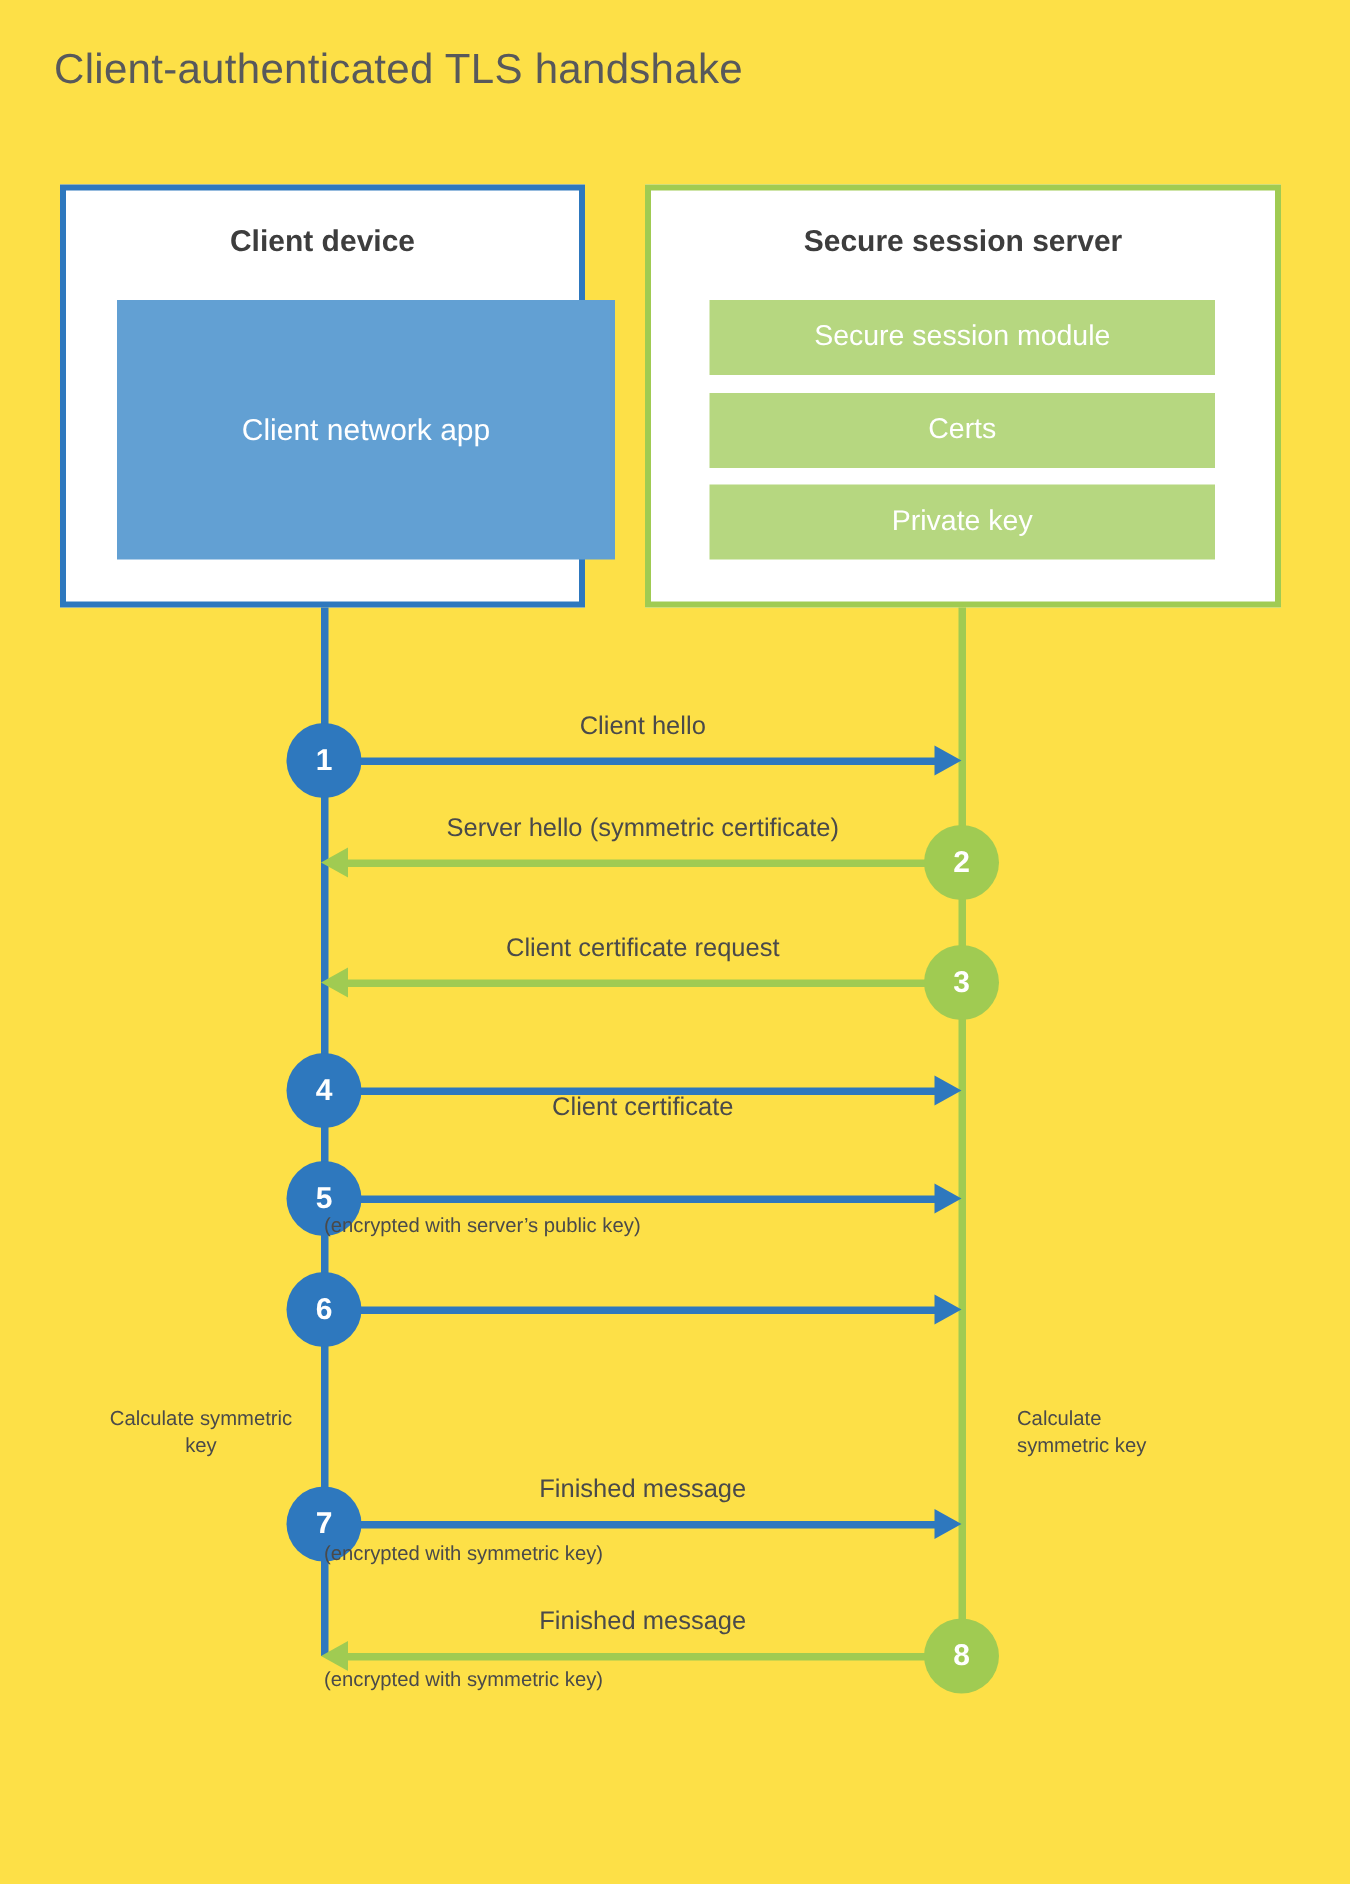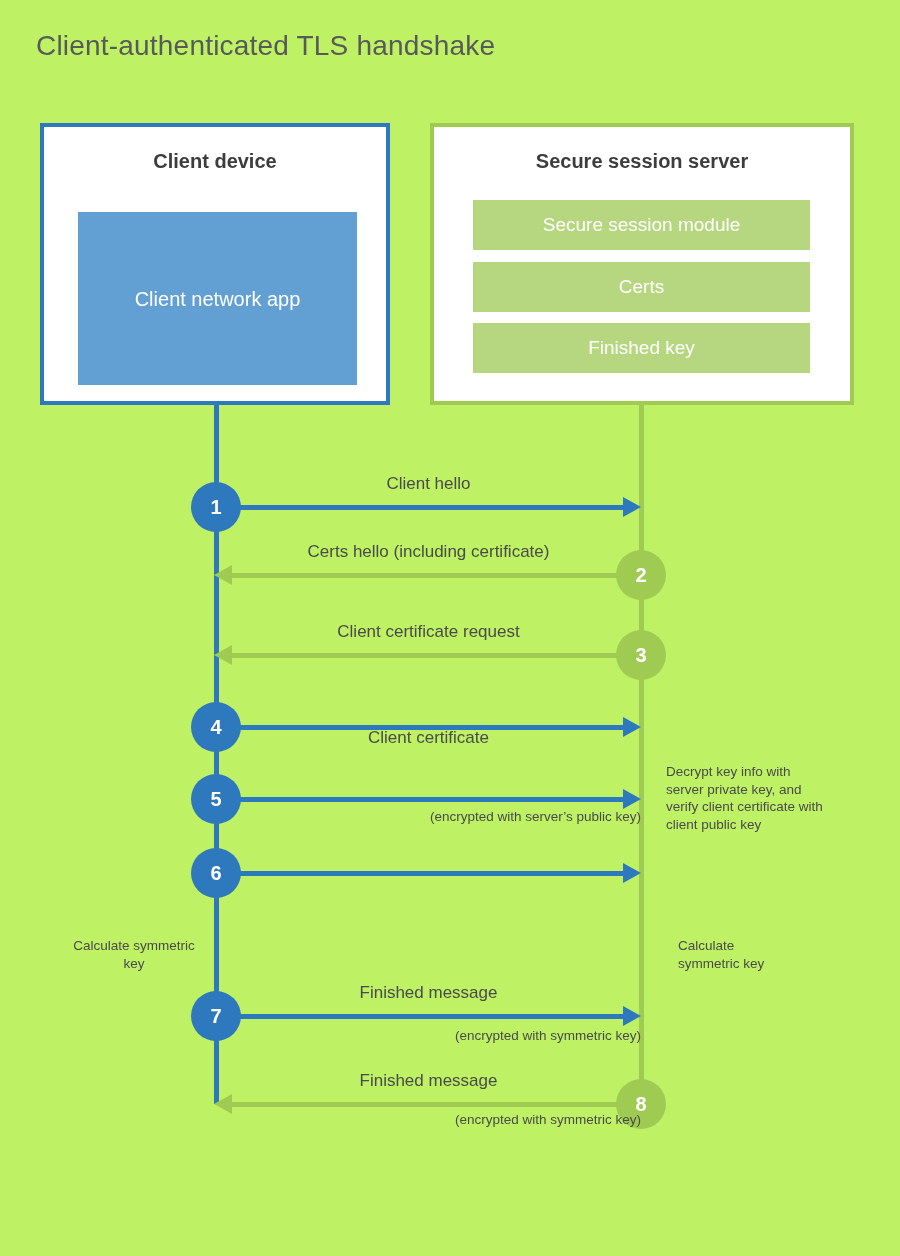--- a/index.html
+++ b/index.html
@@ -6,37 +6,37 @@
     --blue:#2e78be;
     --blue-fill:#62a0d3;
     --green:#a0cb52;
     --green-fill:#b6d780;
     --text-dark:#3d3d3d;
     --text-label:#4a4a4a;
     --title-gray:#58595b;
   }
   *{box-sizing:border-box;margin:0;padding:0;}
   body{background:#ffffff;font-family:"Liberation Sans",sans-serif;}
-  #canvas{position:relative;width:900px;height:1256px;background:#bef264;overflow:hidden;}
+  #canvas{position:relative;width:900px;height:1256px;background:#fde047;overflow:hidden;}
 
   .title{position:absolute;left:36px;top:30px;font-size:28px;font-weight:300;
          color:var(--title-gray);letter-spacing:0.2px;}
 
   .actor-box{position:absolute;top:123px;height:282px;background:#fff;}
   .actor-box.client{left:40px;width:350px;border:4px solid var(--blue);}
   .actor-box.server{left:430px;width:424px;border:4px solid var(--green);}
   .actor-title{position:absolute;top:150px;font-size:20px;font-weight:bold;
                color:var(--text-dark);text-align:center;}
   .actor-title.client{left:40px;width:350px;}
   .actor-title.server{left:430px;width:424px;}
 
-  .client-module{position:absolute;left:78px;top:200px;width:279px;height:173px;
+  .client-module{position:absolute;left:78px;top:200px;width:332px;height:173px;
                  background:var(--blue-fill);color:#fff;font-size:20px;line-height:1.4;
                  display:flex;align-items:center;justify-content:center;text-align:center;
-                 padding:0 40px;margin-top:12px;}
+                 padding:0 40px;}
   .server-bar{position:absolute;left:473px;width:337px;height:50px;background:var(--green-fill);
               color:#fff;font-size:19px;display:flex;align-items:center;justify-content:center;
               text-align:center;}
 
   .lifeline{position:absolute;width:5px;top:405px;height:699px;}
   .lifeline.blue{left:214px;background:var(--blue);}
   .lifeline.green{left:639px;background:var(--green);}
 
   .arrow-line{position:absolute;height:5px;width:409px;}
   .arrow-line.blue{background:var(--blue);left:216px;}
@@ -46,21 +46,21 @@
   .arrow-head.right{left:623px;border-left:18px solid var(--blue);}
   .arrow-head.left{left:214px;border-right:18px solid var(--green);}
 
   .badge{position:absolute;width:50px;height:50px;border-radius:50%;color:#fff;
          font-size:20px;font-weight:bold;display:flex;align-items:center;justify-content:center;}
   .badge.blue{background:var(--blue);left:191px;}
   .badge.green{background:var(--green);left:616px;}
 
   .msg-label{position:absolute;left:216px;width:425px;text-align:center;
              font-size:17px;color:var(--text-label);}
-  .msg-sub{position:absolute;left:216px;width:425px;text-align:right;
+  .msg-sub{position:absolute;left:216px;width:425px;text-align:left;
            font-size:13.5px;color:var(--text-label);}
 
   .side-note{position:absolute;font-size:13.5px;line-height:17.5px;color:var(--text-label);}
   .note-decrypt{left:666px;top:763px;width:162px;text-align:left;}
   .calc-left{left:73px;top:937px;width:122px;text-align:center;}
   .calc-right{left:678px;top:937px;width:110px;text-align:left;}
 </style>
 </head>
 <body>
 
@@ -70,33 +70,33 @@
 
   <div class="actor-box client"></div>
   <div class="actor-box server"></div>
   <div class="actor-title server">Secure session server</div>
   <div class="actor-title client">Client device</div>
 
   <div class="client-module">Client network app</div>
 
   <div class="server-bar" style="top:200px">Secure session module</div>
   <div class="server-bar" style="top:262px">Certs</div>
-  <div class="server-bar" style="top:323px">Finished key</div>
+  <div class="server-bar" style="top:323px">Private key</div>
 
   <div class="lifeline blue"></div>
   <div class="lifeline green"></div>
 
   <div class="msg-label" style="top:474px">Client hello</div>
   <div class="arrow-line blue" style="top:505px"></div>
   <div class="arrow-head right" style="top:497px"></div>
   <div class="badge blue" style="top:482px">
       <span>1</span>
     </div>
 
-  <div class="msg-label" style="top:542px">Certs hello (including certificate)</div>
+  <div class="msg-label" style="top:542px">Server hello (symmetric certificate)</div>
   <div class="arrow-line green" style="top:573px"></div>
   <div class="arrow-head left" style="top:565px"></div>
   <div class="badge green" style="top:550px">
       <span>2</span>
     </div>
 
   <div class="msg-label" style="top:622px">Client certificate request</div>
   <div class="arrow-line green" style="top:653px"></div>
   <div class="arrow-head left" style="top:645px"></div>
   <div class="badge green" style="top:630px">
@@ -110,21 +110,20 @@
       <span>4</span>
     </div>
 
   <div class="arrow-line blue" style="top:797px"></div>
   <div class="arrow-head right" style="top:789px"></div>
   <div class="badge blue" style="top:774px">
       <span>5</span>
     </div>
   <div class="msg-sub" style="top:809px">(encrypted with server’s public key)</div>
 
-  <div class="side-note note-decrypt">Decrypt key info with server private key, and verify client certificate with client public key</div>
 
   <div class="arrow-line blue" style="top:871px"></div>
   <div class="arrow-head right" style="top:863px"></div>
   <div class="badge blue" style="top:848px">
       <span>6</span>
     </div>
 
   <div class="side-note calc-left">Calculate symmetric key</div>
   <div class="side-note calc-right">Calculate symmetric key</div>
 

